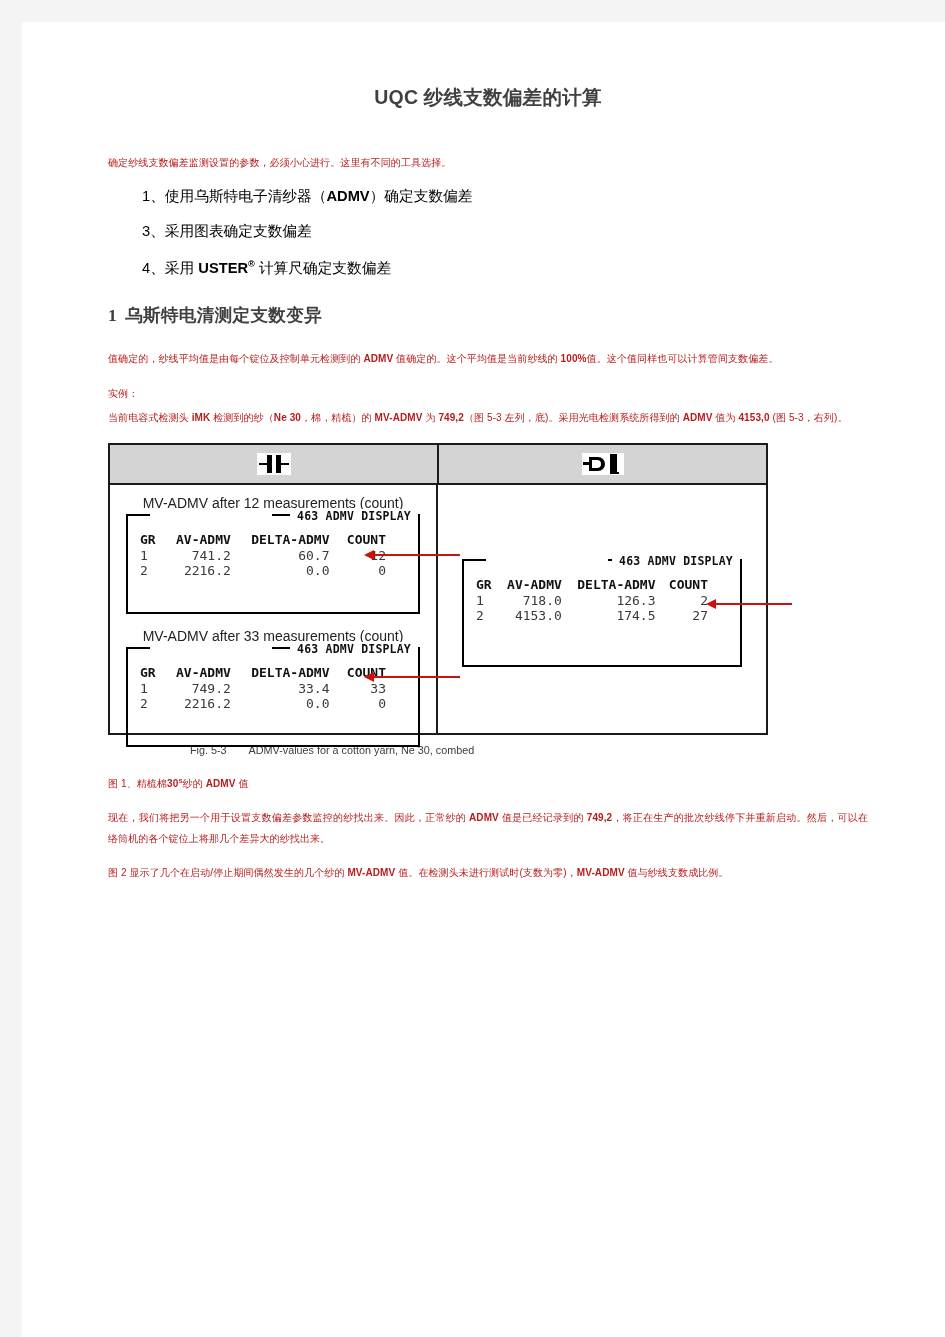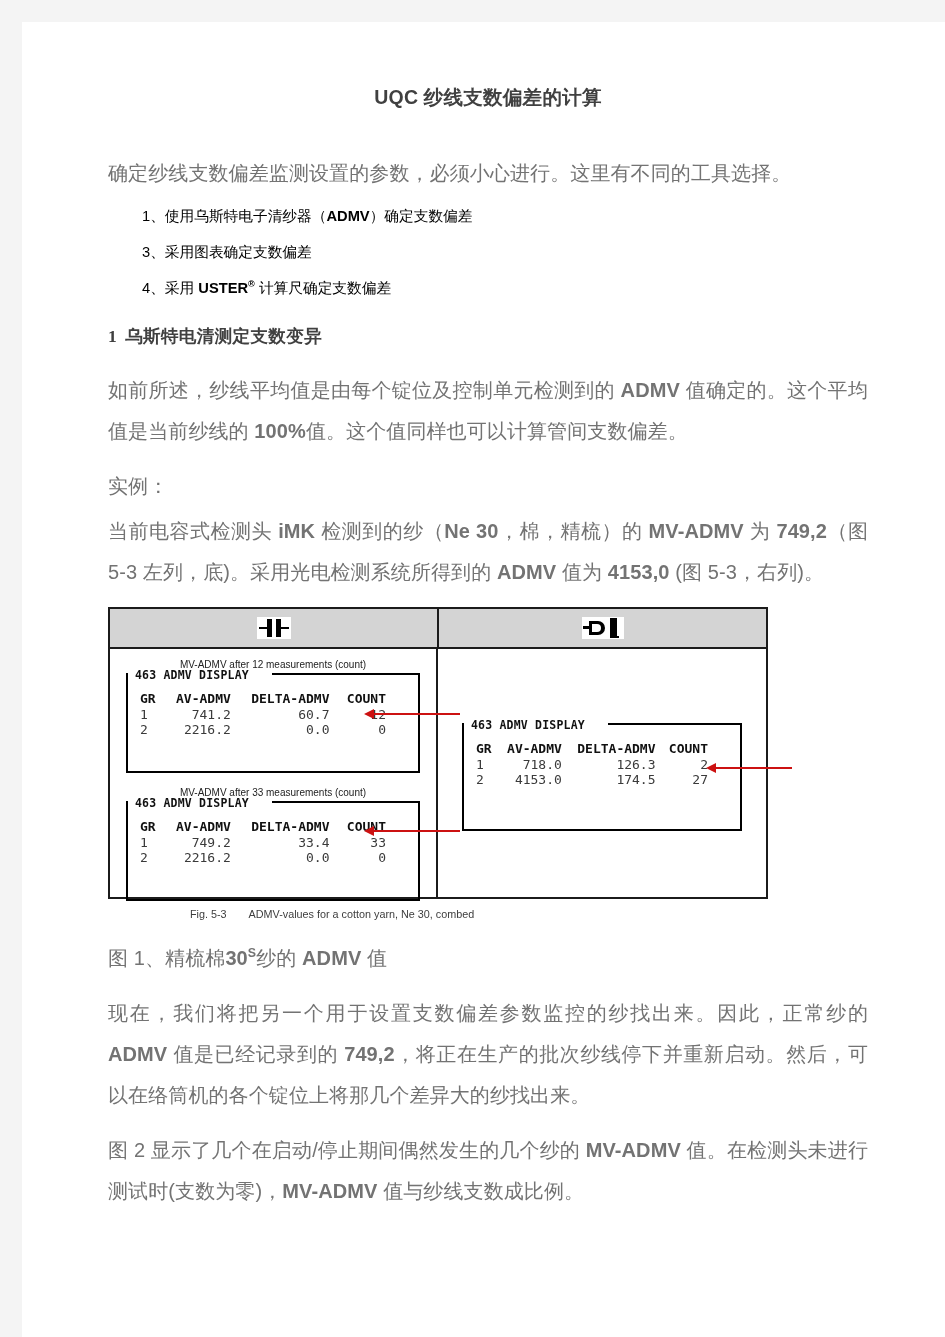--- a/index.html
+++ b/index.html
@@ -39,24 +39,24 @@
     margin: 0 0 42px 0;
     color: #404040;
   }
   .doc-title .latin {
     font-family: "Liberation Sans", sans-serif;
     font-weight: bold;
   }
 
   
   p.body {
-    font-size: 20px;
+    font-size: 10px;
     line-height: 2.05;
     margin: 0 0 14px 0;
-    color: #737373;
+    color: #b91c1c;
     text-align: justify;
     letter-spacing: 0.1px;
   }
   p.tight { margin-bottom: 4px; }
   .b { font-weight: bold; }
 
   
   ol.tool-list {
     list-style: none;
     margin: 0 0 22px 0;
@@ -107,21 +107,21 @@
   .fig-col {
     flex: 1 1 50%;
     position: relative;
     box-sizing: border-box;
     padding: 8px 10px 0 10px;
   }
   .fig-col.left { border-right: 2px solid #1b1b1b; }
   .fig-col.right { display: flex; align-items: center; }
 
   .cap-label {
-    font-size: 10px;
+    font-size: 14px;
     color: #222;
     text-align: center;
     margin: 2px 0 3px 0;
     font-family: "Liberation Sans", sans-serif;
   }
 
   
   .admv-box {
     position: relative;
     border: 2px solid #000;
@@ -139,21 +139,21 @@
   }
   .admv-box .top-rule .seg {
     height: 2px;
     background: #000;
     flex: 1 1 auto;
   }
   .admv-legend {
     position: absolute;
     top: -8px;
     left: 0; right: 0;
-    text-align: left;
+    text-align: right;
     pointer-events: none;
   }
   .admv-legend span {
     background: #ffffff;
     padding: 0 7px;
     font-family: "DejaVu Sans Mono", monospace;
     font-size: 11.5px;
     font-weight: bold;
     color: #111;
     letter-spacing: 0.2px;
@@ -225,21 +225,21 @@
   <p class="body">确定纱线支数偏差监测设置的参数，必须小心进行。这里有不同的工具选择。</p>
 
   <ol class="tool-list">
     <li><span>1、</span><span>使用乌斯特电子清纱器（</span><span class="b">ADMV</span><span>）确定支数偏差</span></li>
     <li><span>3、</span><span>采用图表确定支数偏差</span></li>
     <li><span>4、</span><span>采用 </span><span class="b">USTER</span><sup class="reg">®</sup><span> 计算尺确定支数偏差</span></li>
   </ol>
 
   <h2 class="section"><span class="num">1</span><span>乌斯特电清测定支数变异</span></h2>
 
-  <p class="body"><span>如前所述，纱线平均值是由每个锭位及控制单元检测到的 </span><span class="b">ADMV</span><span> 值确定的。这个平均值是当前纱线的 </span><span class="b">100%</span><span>值。这个值同样也可以计算管间支数偏差。</span></p>
+  <p class="body"><span>值确定的，纱线平均值是由每个锭位及控制单元检测到的 </span><span class="b">ADMV</span><span> 值确定的。这个平均值是当前纱线的 </span><span class="b">100%</span><span>值。这个值同样也可以计算管间支数偏差。</span></p>
 
   <p class="body tight">实例：</p>
 
   <p class="body"><span>当前电容式检测头 </span><span class="b">iMK</span><span> 检测到的纱（</span><span class="b">Ne 30</span><span>，棉，精梳）的 </span><span class="b">MV-ADMV</span><span>  为 </span><span class="b">749,2</span><span>（图 5-3 左列，底)。采用光电检测系统所得到的 </span><span class="b">ADMV</span><span> 值为 </span><span class="b">4153,0</span><span> (图 5-3，右列)。</span></p>
 
   <div class="figure-wrap">
     <div class="figure">
 
       <div class="fig-header">
         <div class="hcell left">

